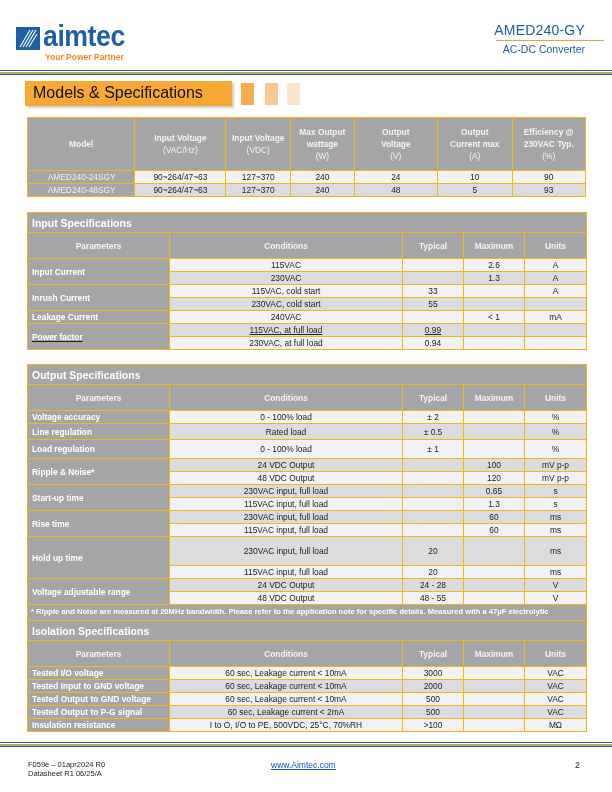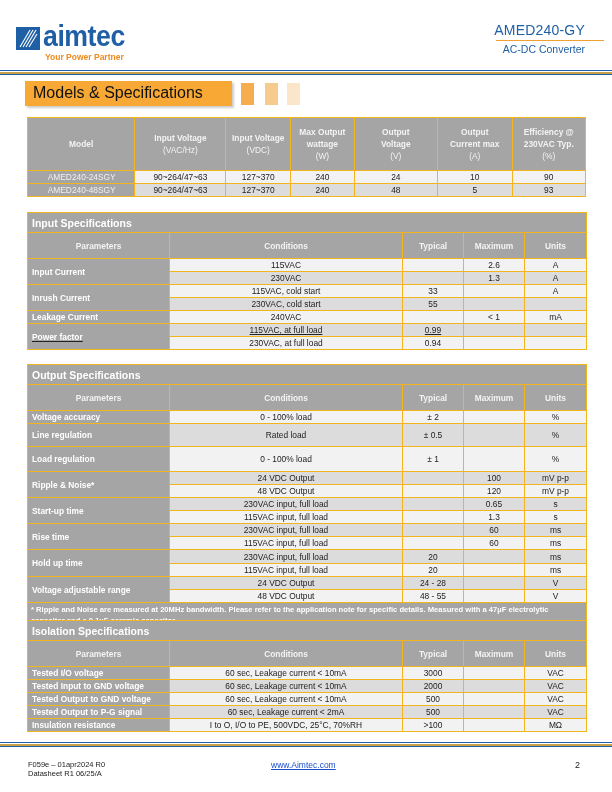--- a/index.html
+++ b/index.html
@@ -232,28 +232,28 @@
       </tr>
   </thead>
   <tbody id="output-body">
       <tr class="r1" style="height: 13px;">
         <td class="param" rowspan="1">Voltage accuracy</td>
         <td>0 - 100% load</td>
         <td>± 2</td>
         <td></td>
         <td>%</td>
       </tr>
-      <tr class="r2" style="height: 23px; margin-left: 12px;">
+      <tr class="r2" style="height: 16px; margin-left: 12px;">
         <td class="param" rowspan="1">Line regulation</td>
         <td>Rated load</td>
         <td>± 0.5</td>
         <td></td>
         <td>%</td>
       </tr>
-      <tr class="r1" style="height: 25px;">
+      <tr class="r1" style="height: 19px;">
         <td class="param" rowspan="1">Load regulation</td>
         <td>0 - 100% load</td>
         <td>± 1</td>
         <td></td>
         <td>%</td>
       </tr>
       <tr class="r2" style="height: 13px;">
         <td class="param" rowspan="2">Ripple &amp; Noise*</td>
         <td>24 VDC Output</td>
         <td></td>
@@ -285,21 +285,21 @@
         <td></td>
         <td>60</td>
         <td>ms</td>
       </tr>
       <tr class="r1" style="height: 13px;">
         <td>115VAC input, full load</td>
         <td></td>
         <td>60</td>
         <td>ms</td>
       </tr>
-      <tr class="r2" style="height: 14px;">
+      <tr class="r2" style="height: 29px;">
         <td class="param" rowspan="2">Hold up time</td>
         <td>230VAC input, full load</td>
         <td>20</td>
         <td></td>
         <td>ms</td>
       </tr>
       <tr class="r1" style="height: 13px;">
         <td>115VAC input, full load</td>
         <td>20</td>
         <td></td>

